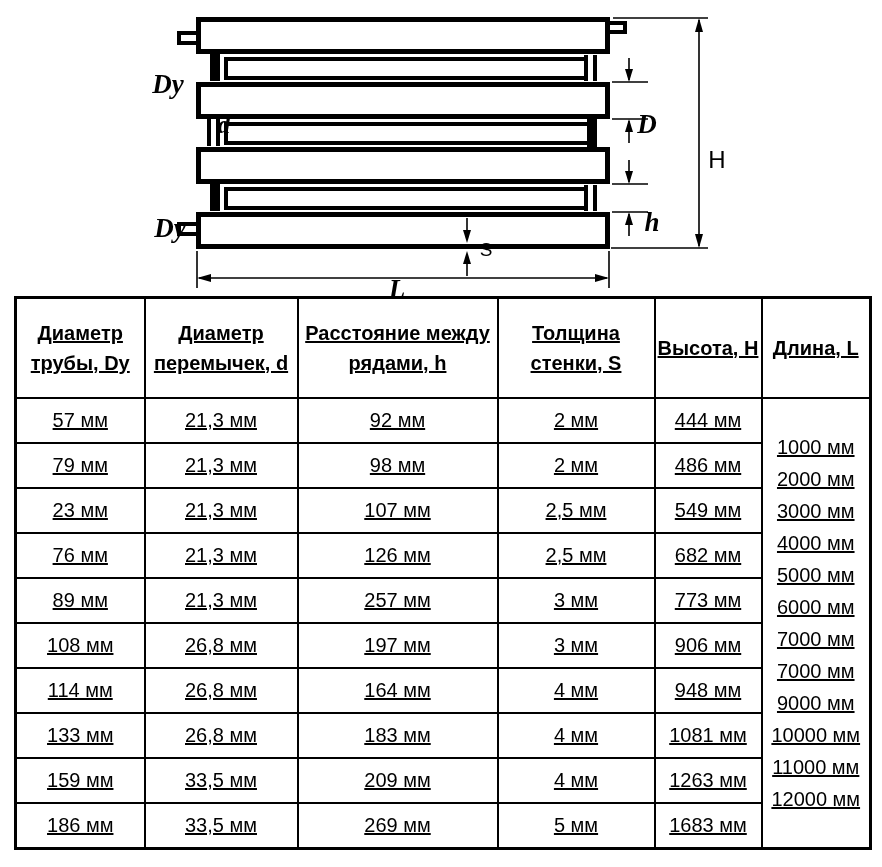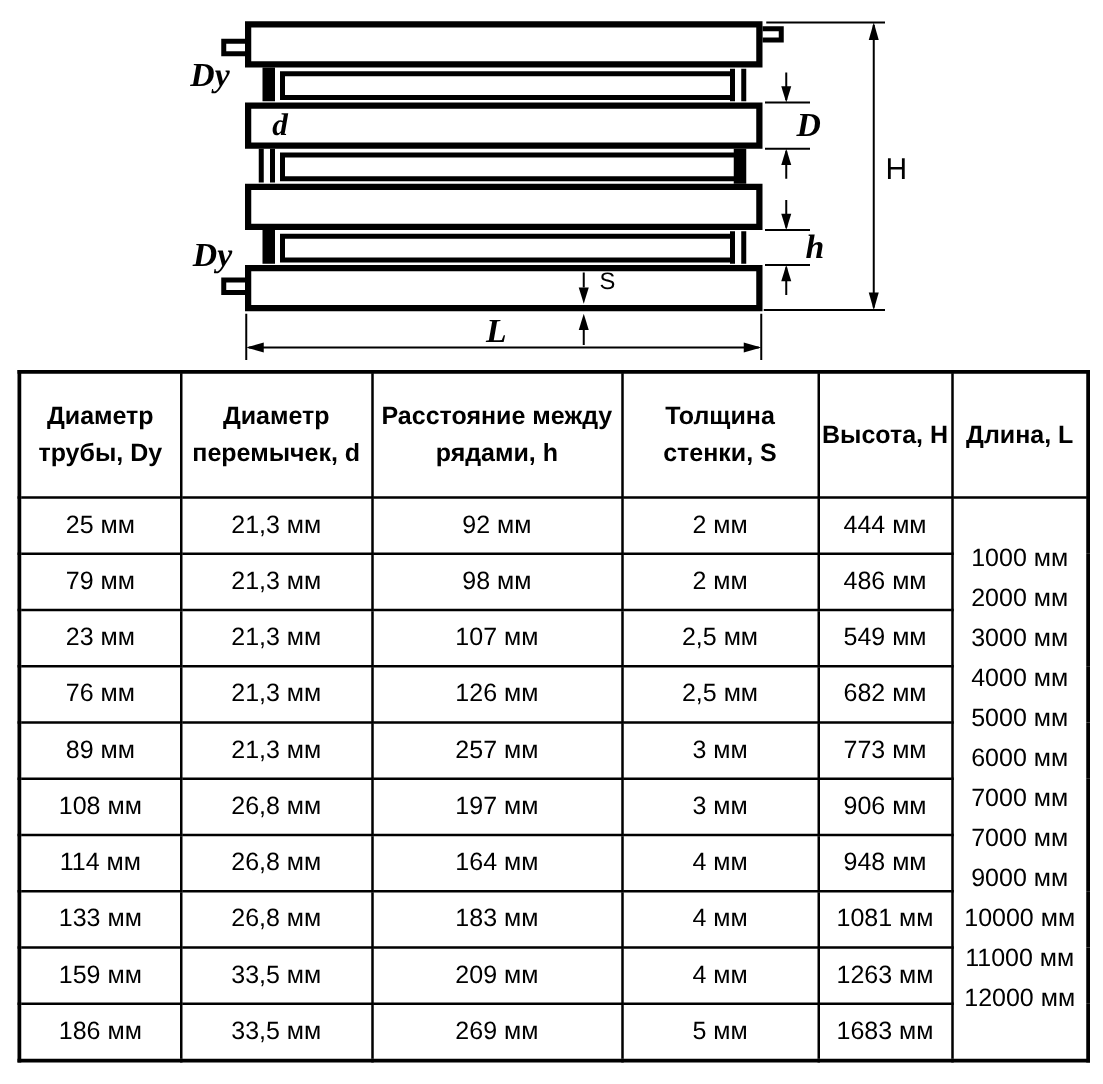--- a/index.html
+++ b/index.html
@@ -33,35 +33,35 @@
   .ntl{left:177px;top:31px;width:23px;height:14px;}
   .nbl{left:177px;top:222px;width:23px;height:14px;}
   .ntr{left:606px;top:21px;width:21px;height:13px;}
 
   .dims{position:absolute;left:0;top:0;z-index:4;}
   .dims line{stroke:#000;stroke-width:1.6;}
   .dims polygon{fill:#000;}
 
   .dim-label{position:absolute;transform:translate(-50%,-50%);z-index:5;
              font-family:"Liberation Serif",serif;font-style:italic;font-weight:bold;
-             font-size:27px;white-space:nowrap;}
+             font-size:27px;white-space:nowrap;margin-top:24px;}
   .lbl-dy-top{left:168px;top:60px;}
   .lbl-d{left:224px;top:101px;font-size:25px;}
   .lbl-dy-bot{left:170px;top:204px;}
   .lbl-D{left:647px;top:100px;}
   .lbl-h{left:652px;top:198px;}
   .lbl-L{left:397px;top:265px;}
   .dim-label.sans{font-family:"Liberation Sans",sans-serif;font-style:normal;font-weight:400;}
   .lbl-H{left:717px;top:136px;font-size:24px;}
   .lbl-S{left:486px;top:226px;font-size:19px;}
 
   
   table.spec{position:absolute;left:14px;top:296px;width:855px;
              border-collapse:collapse;table-layout:fixed;
-             font-family:"Liberation Sans",sans-serif;}
+             font-family:"Liberation Sans",sans-serif;text-decoration:underline;}
   table.spec,
   table.spec th,
   table.spec td{border:2px solid #000;}
   table.spec{border-width:3px;}
   table.spec th{height:98px;font-size:20px;font-weight:bold;text-align:center;
                 vertical-align:middle;padding:0 2px;}
   table.spec th .hl{line-height:30px;}
   table.spec td{height:43px;font-size:20px;text-align:center;vertical-align:middle;
                 padding:0;}
   td.lengths-cell{vertical-align:middle;}
@@ -174,21 +174,21 @@
           <th>
             <div class="hl">Высота, H</div>
           </th>
           <th>
             <div class="hl">Длина, L</div>
           </th>
         </tr>
       </thead>
     <tbody>
         <tr>
-          <td>25 мм</td>
+          <td>57 мм</td>
           <td>21,3 мм</td>
           <td>92 мм</td>
           <td>2 мм</td>
           <td>444 мм</td>
           <td rowspan="10" class="lengths-cell">
             <div class="lengths-block">
               <div>1000 мм</div>
               <div>2000 мм</div>
               <div>3000 мм</div>
               <div>4000 мм</div>

